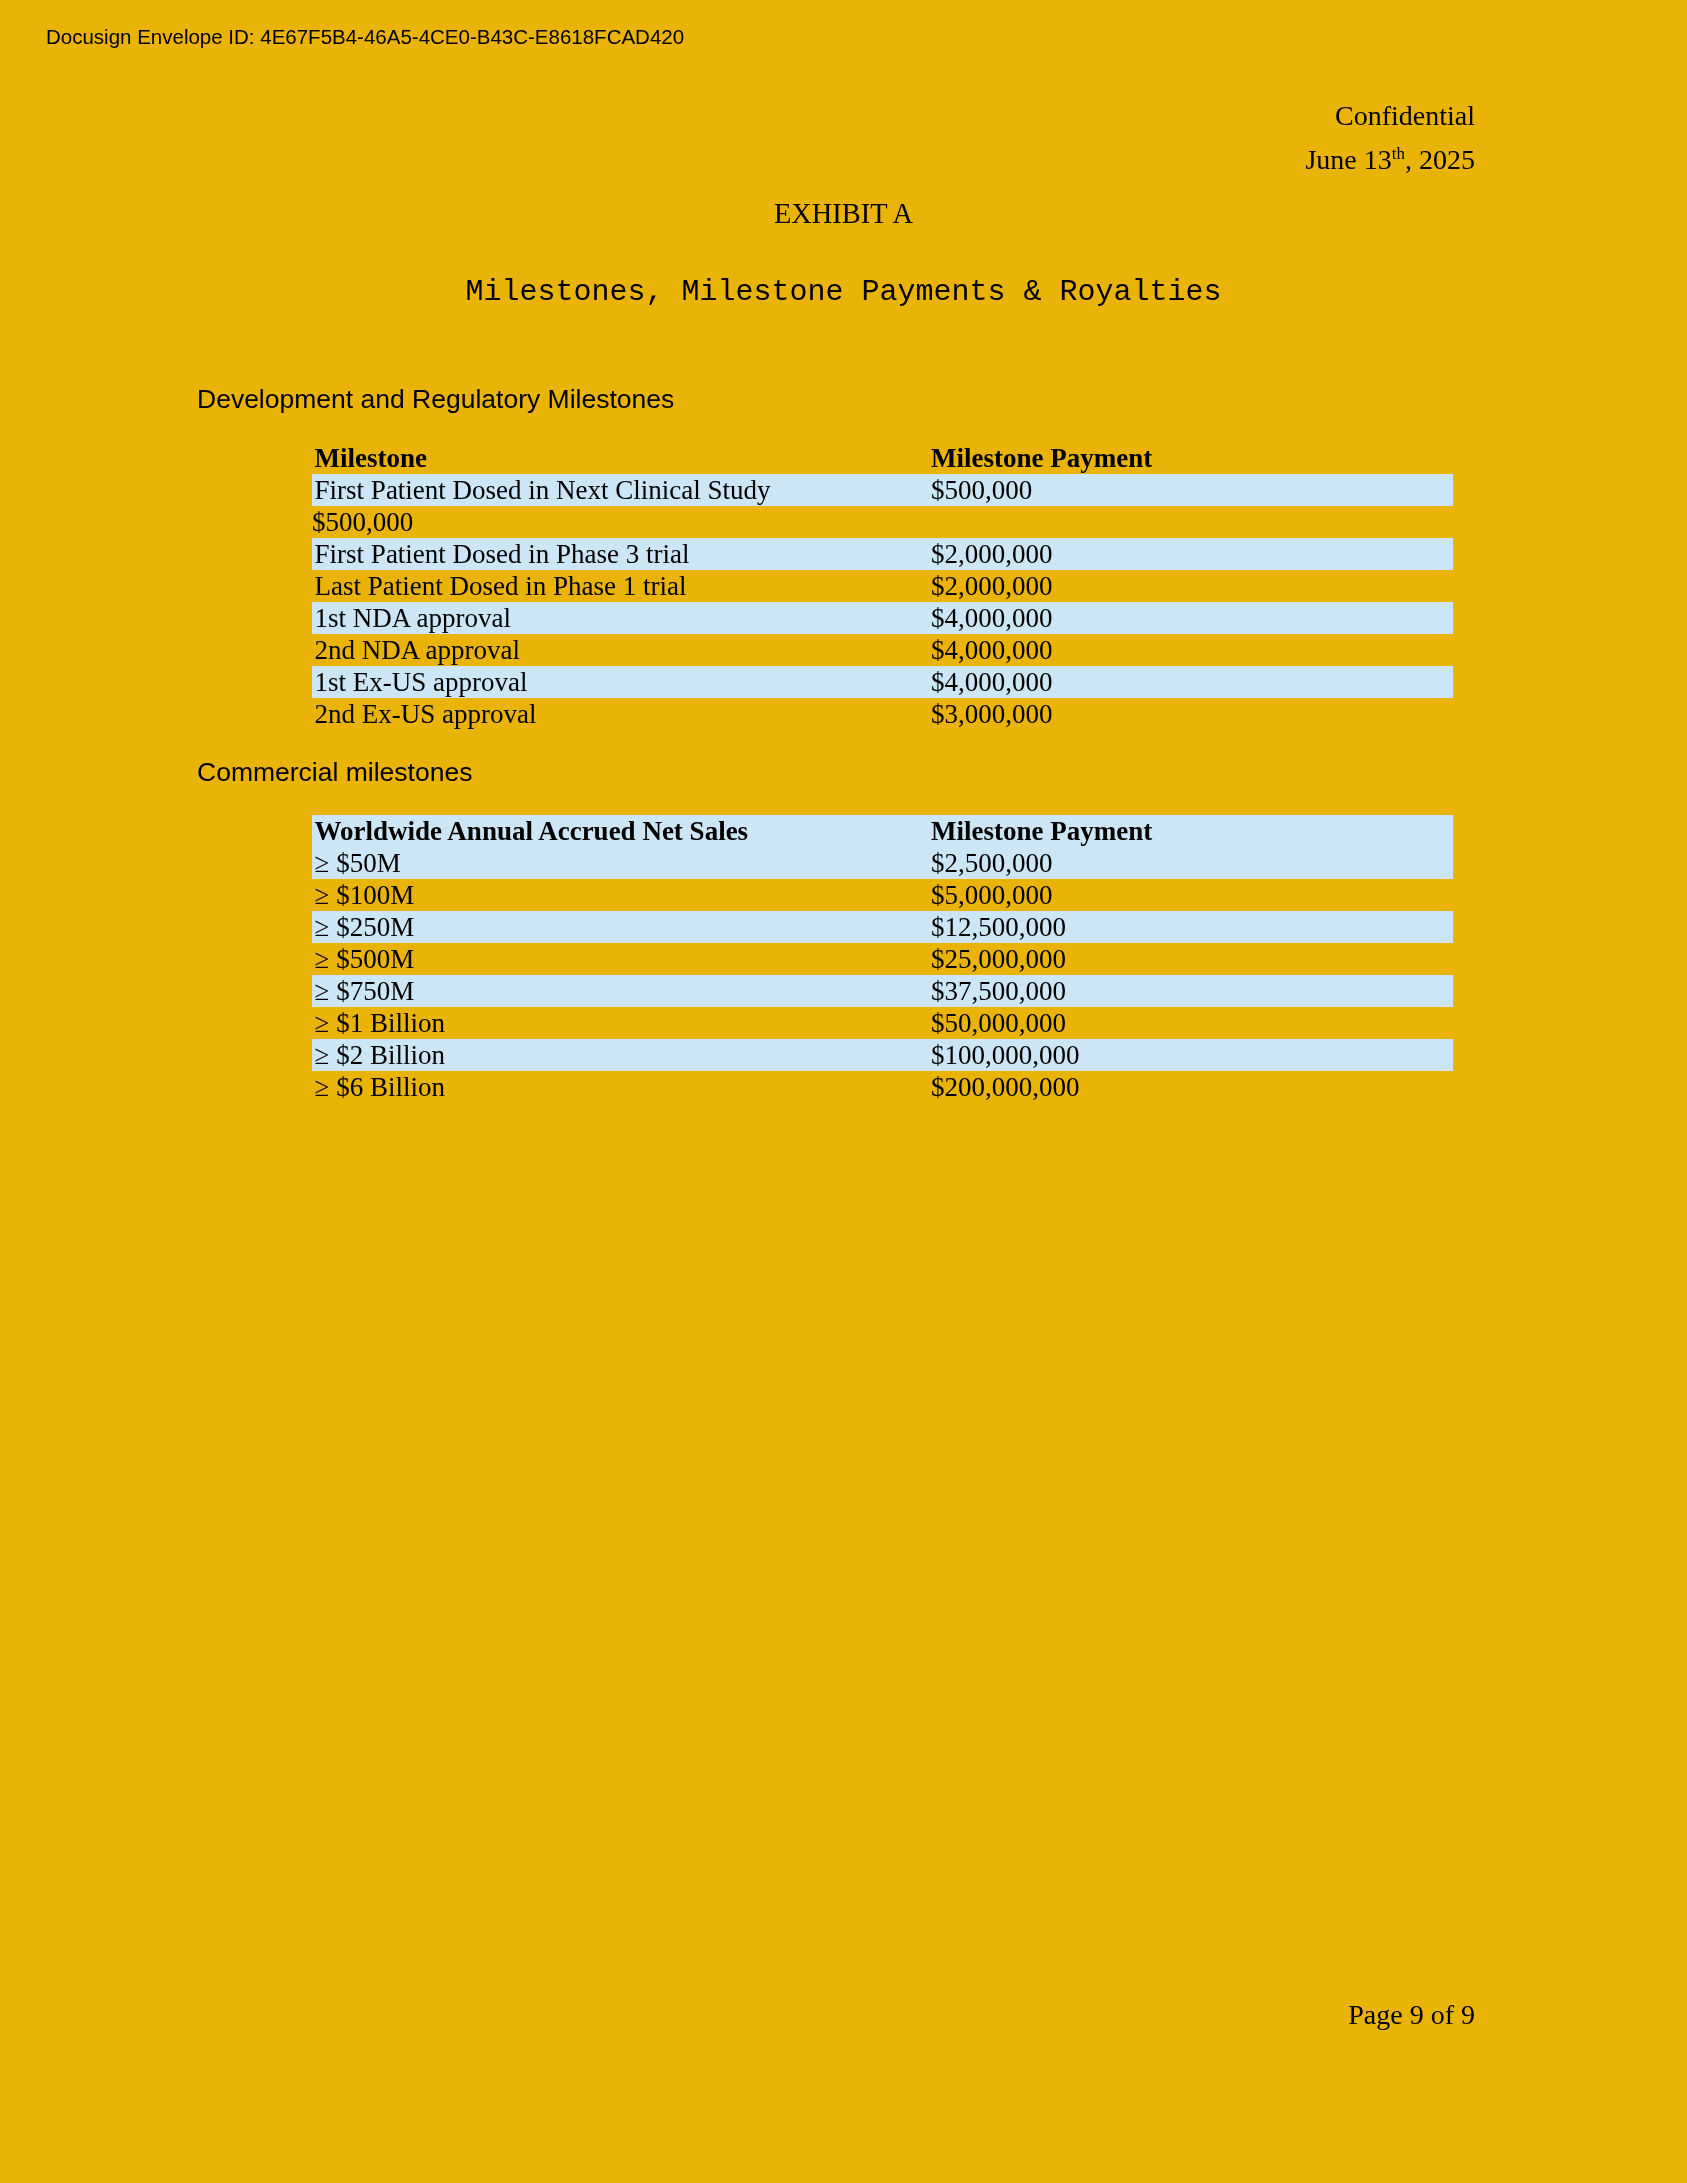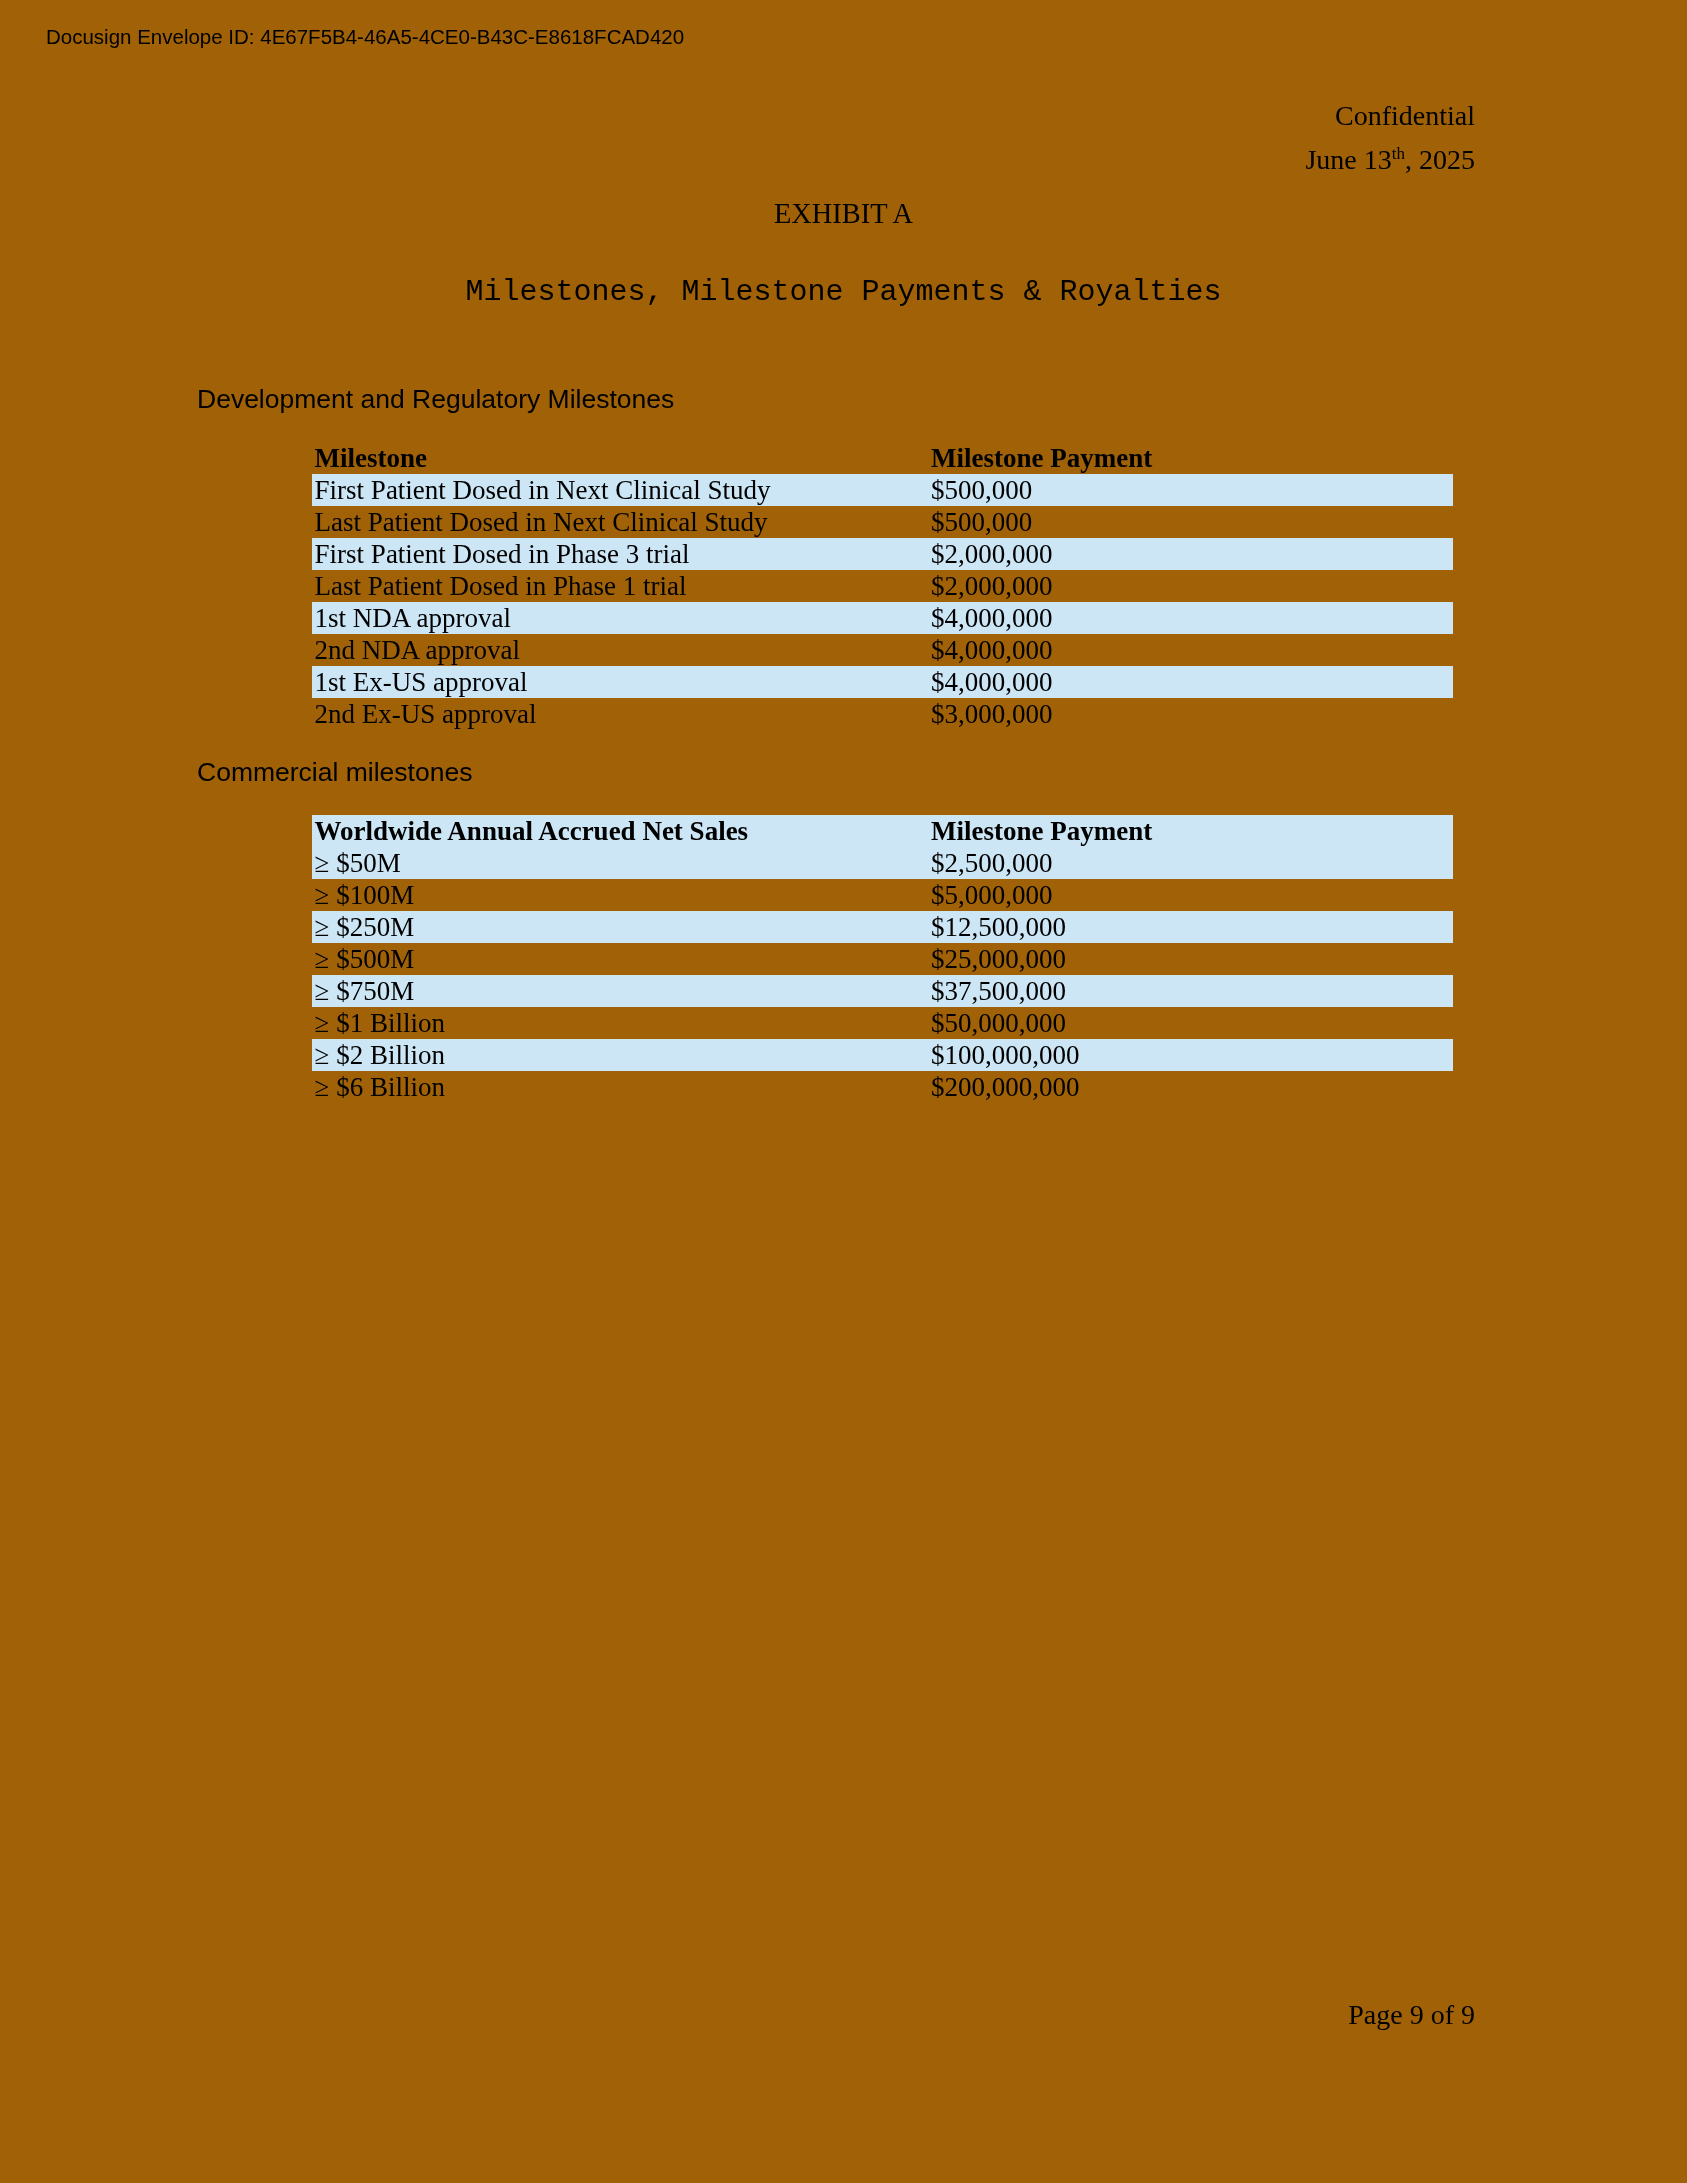--- a/index.html
+++ b/index.html
@@ -1,20 +1,20 @@
 <!DOCTYPE html>
 <html style="font-size:10.6px"><head>
 <meta charset="utf-8">
 <style>
   html,body { margin:0; padding:0; background:#ffffff; }
   .page {
     position:relative;
     width:1687px;
     height:2183px;
-    background:#a16207;
+    background:#eab308;
     overflow:hidden;
     color:#000000;
   }
 
   .docusign-line {
     position:absolute; left:46px; top:24.5px;
     font-family:"Liberation Sans", sans-serif;
     font-size:20.5px; color:#000000;
   }
 
@@ -94,21 +94,20 @@
   <div class="doc-table table-dev">
       <div class="trow thead">
         <div class="c1">Milestone</div>
         <div class="c2">Milestone Payment</div>
       </div>
       <div class="trow hl">
         <div class="c1">First Patient Dosed in Next Clinical Study</div>
         <div class="c2">$500,000</div>
       </div>
       <div class="trow">
-        <div class="c1">Last Patient Dosed in Next Clinical Study</div>
         <div class="c2">$500,000</div>
       </div>
       <div class="trow hl">
         <div class="c1">First Patient Dosed in Phase 3 trial</div>
         <div class="c2">$2,000,000</div>
       </div>
       <div class="trow">
         <div class="c1">Last Patient Dosed in Phase 1 trial</div>
         <div class="c2">$2,000,000</div>
       </div>

